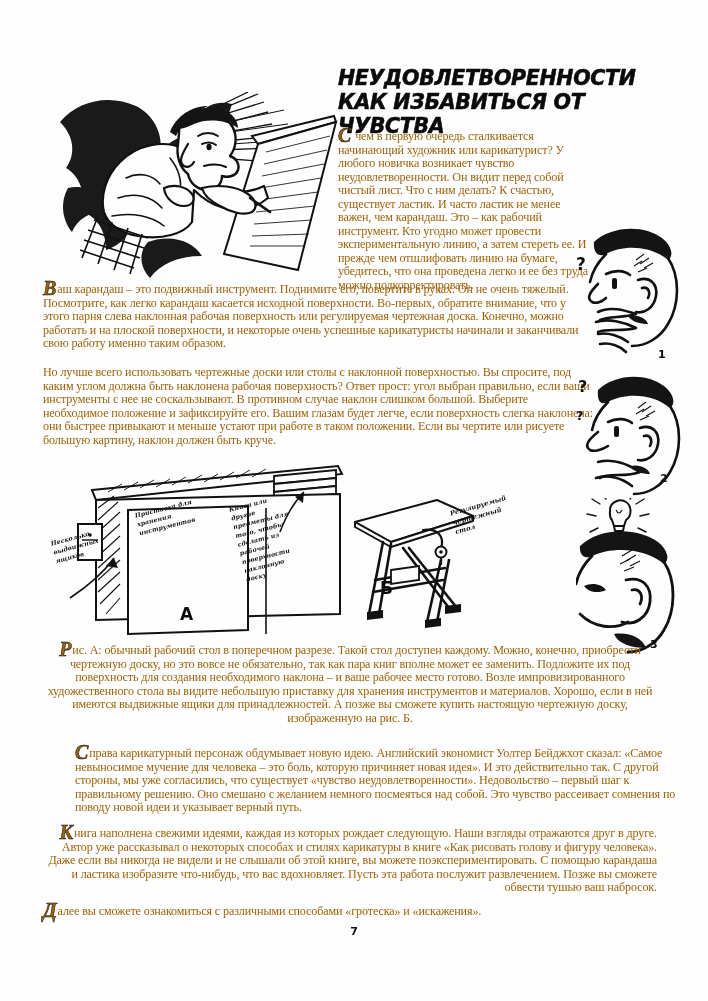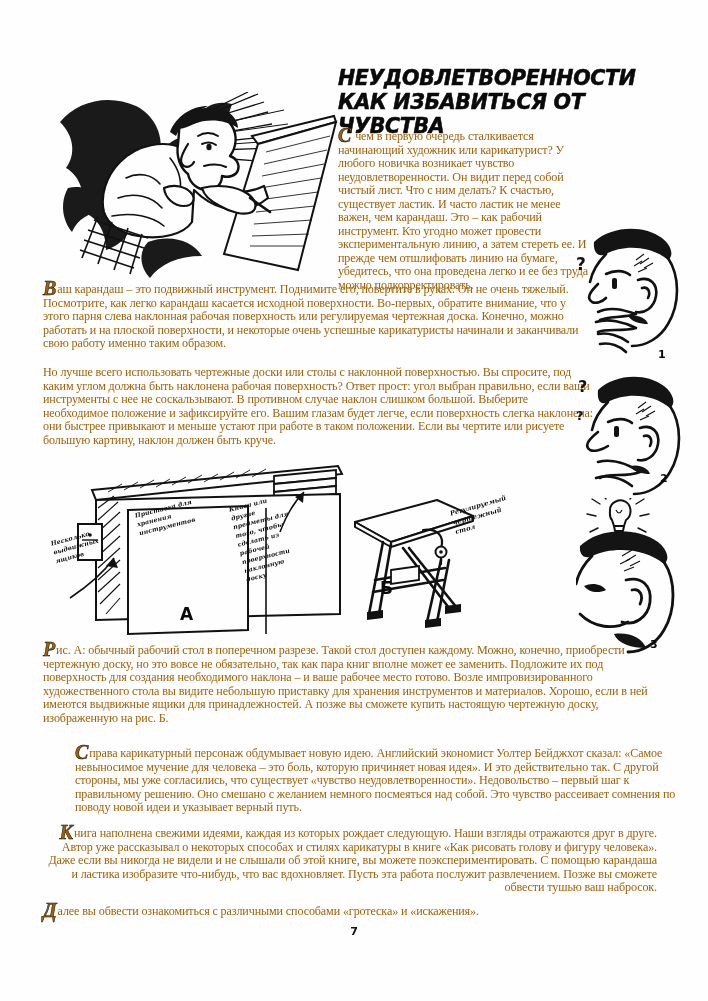--- a/index.html
+++ b/index.html
@@ -55,21 +55,21 @@
     font-size: 20px;
     line-height: 0.8;
     vertical-align: -2px;
     padding-right: 1px;
     -webkit-text-stroke: 0.5px #0a0a0a;
   }
 
   #p-intro  { left: 338px; top: 127px;  width: 258px; }
   #p-pencil { left: 43px;  top: 280px;  width: 552px; }
   #p-angle  { left: 43px;  top: 366px;  width: 552px; }
-  #p-figa   { left: 43px;  top: 641px;  width: 614px; }
+  #p-figa   { left: 43px;  top: 641px;  width: 614px; text-align: center; }
   #p-right  { left: 43px;  top: 744px;  width: 614px; margin-left: 32px; }
   #p-book   { left: 43px;  top: 824px;  width: 614px; text-align: right; }
   #p-next   { left: 43px;  top: 902px;  width: 614px; }
 
   
   .folio {
     position: absolute;
     left: 0; right: 0;
     top: 925px;
     text-align: center;
@@ -487,19 +487,19 @@
   </div>
 
   <div class="para" id="p-book">
     <p>
       <span class="dropcap">К</span><span>нига наполнена свежими идеями, каждая из которых рождает следующую. Наши взгляды отражаются друг в друге. Автор уже рассказывал о некоторых способах и стилях карикатуры в книге «Как рисовать голову и фигуру человека». Даже если вы никогда не видели и не слышали об этой книге, вы можете поэкспериментировать. С помощью карандаша и ластика изобразите что-нибудь, что вас вдохновляет. Пусть эта работа послужит развлечением. Позже вы сможете обвести тушью ваш набросок.</span>
     </p>
   </div>
 
   <div class="para" id="p-next">
     <p>
-      <span class="dropcap">Д</span><span>алее вы обвести ознакомиться с различными способами «гротеска» и «искажения».</span>
+      <span class="dropcap">Д</span><span>алее вы сможете ознакомиться с различными способами «гротеска» и «искажения».</span>
     </p>
   </div>
 
   <div class="folio">7</div>
 
 </div>
 
 </body></html>

